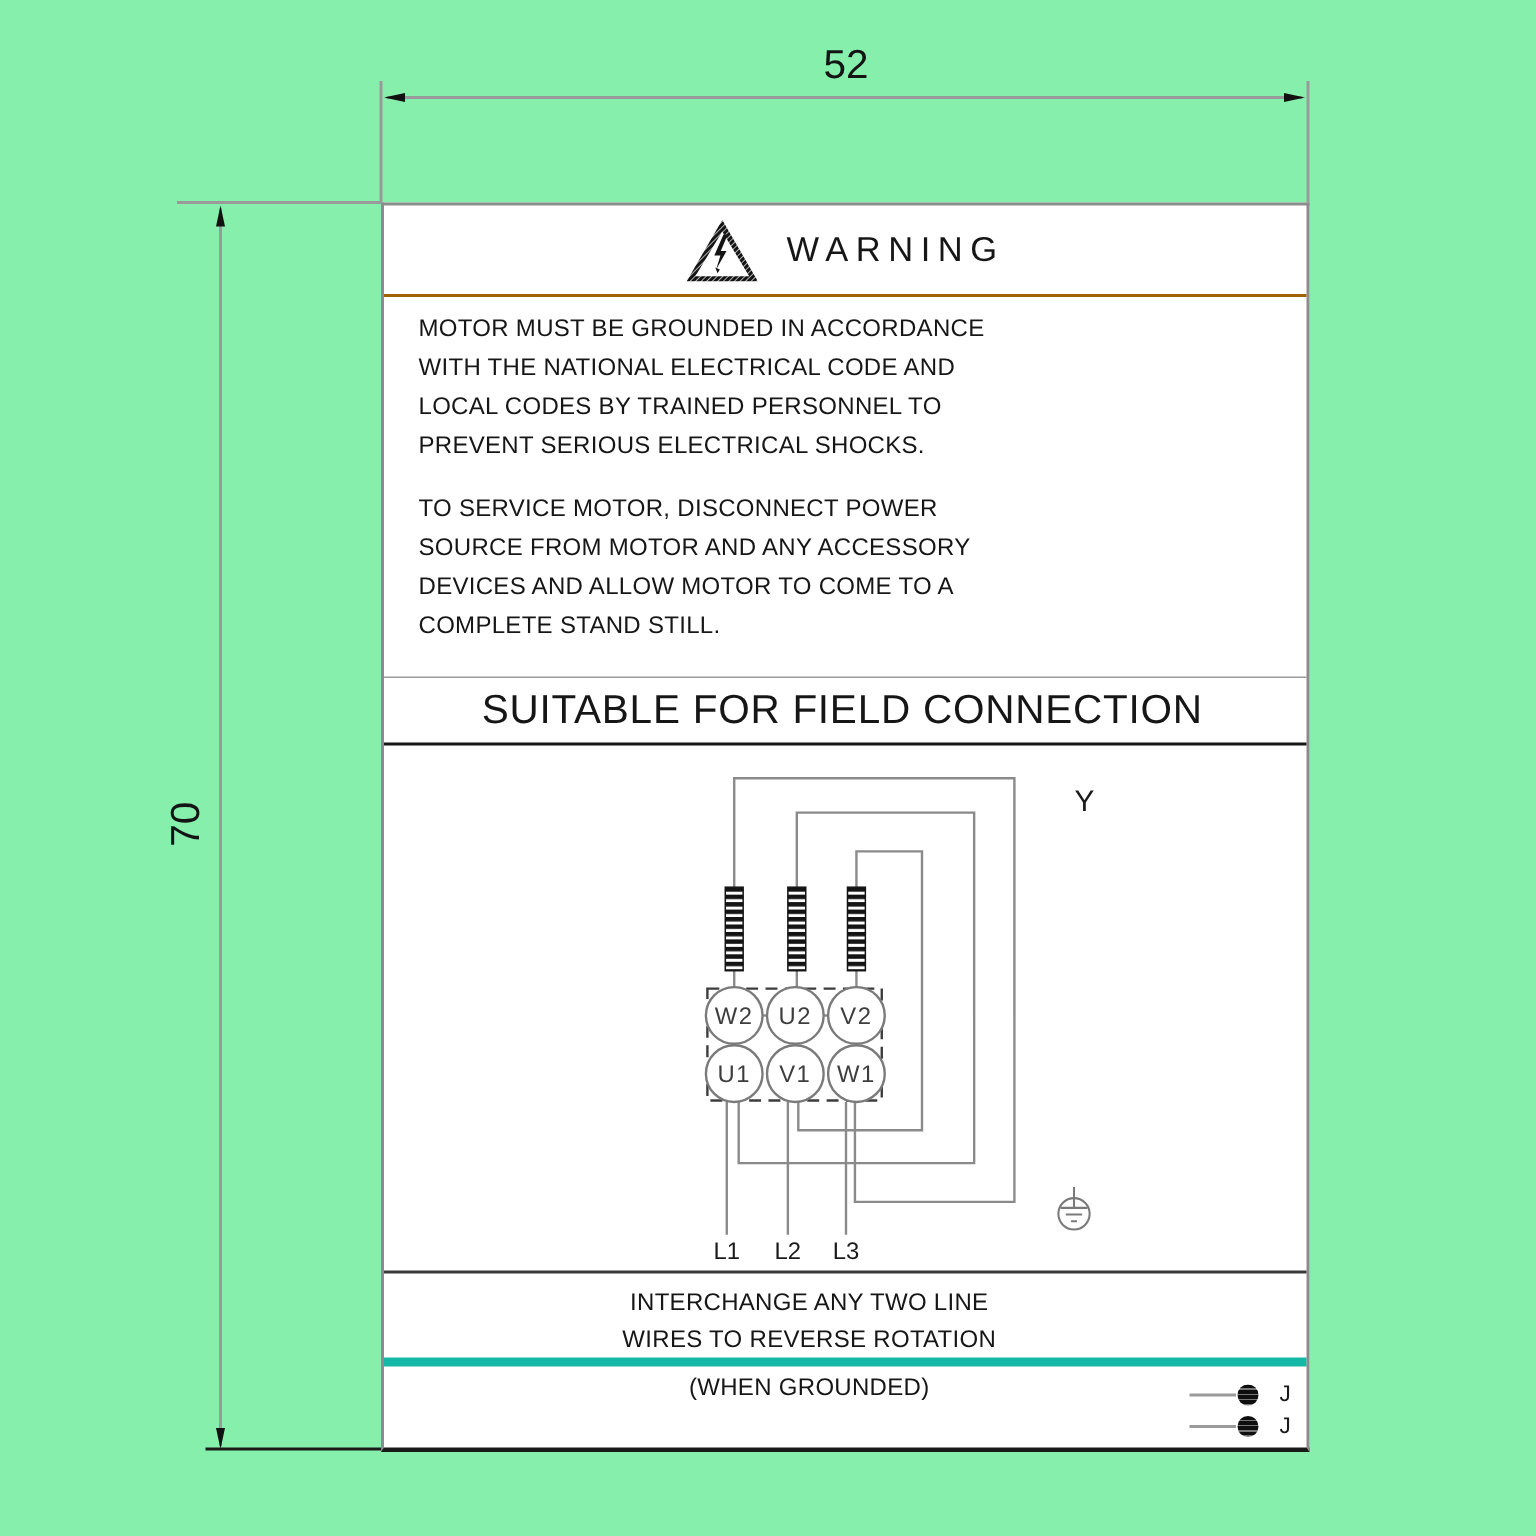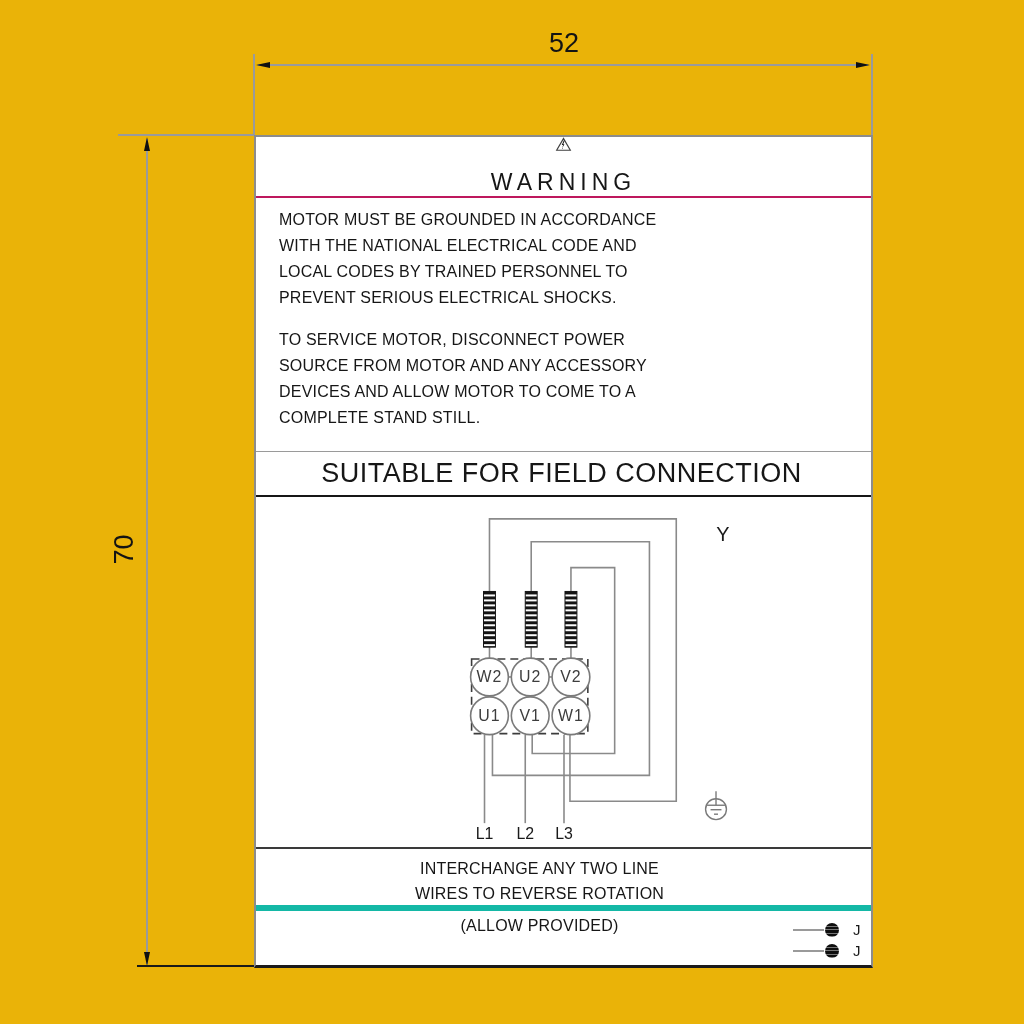--- a/index.html
+++ b/index.html
@@ -1,17 +1,17 @@
 <!DOCTYPE html>
 <html><head>
 <meta charset="utf-8">
 <style>
   html,body{margin:0;padding:0;background:#ffffff;}
   .stage{
-    position:relative;width:1024px;height:1024px;background:#eab308;
+    position:relative;width:1024px;height:1024px;background:#86efac;
     font-family:"Liberation Sans",sans-serif;color:#1a1a1a;overflow:hidden;
   }
   
   .dimtext{position:absolute;font-size:27px;color:#141414;text-align:center;}
   .dimtext.vert{transform:rotate(-90deg);transform-origin:center center;}
   .dimline-h{position:absolute;height:2px;background:#9a9a9a;}
   .dimline-v{position:absolute;width:2px;background:#9a9a9a;}
   .extline-h{position:absolute;height:2px;background:#9a9a9a;}
   .extline-v{position:absolute;width:2px;background:#9a9a9a;}
   .extline-h.dark{background:#1a1a1a;}
@@ -20,21 +20,21 @@
   .arrow.right{border-top:3.5px solid transparent;border-bottom:3.5px solid transparent;border-left:14px solid #111;}
   .arrow.up   {border-left:3.5px solid transparent;border-right:3.5px solid transparent;border-bottom:14px solid #111;}
   .arrow.down {border-left:3.5px solid transparent;border-right:3.5px solid transparent;border-top:14px solid #111;}
   
   .label-box{
     position:absolute;left:254px;top:135px;width:619px;height:833px;
     box-sizing:border-box;border:2px solid #8c8c8c;border-bottom:3px solid #1a1a1a;
     background:#ffffff;
   }
   .sec{box-sizing:border-box;position:relative;width:100%;}
-  .sec-warning{height:61px;border-bottom:2px solid #be185d;display:flex;align-items:center;justify-content:center;gap:18px;flex-direction:column;}
+  .sec-warning{height:61px;border-bottom:2px solid #a16207;display:flex;align-items:center;justify-content:center;gap:18px;}
   .warning-title{font-size:23px;letter-spacing:5px;color:#161616;}
   .sec-body{height:253px;padding:9px 10px 0 23px;font-size:16px;line-height:26px;letter-spacing:.2px;color:#161616;}
   .sec-body .para{margin:0 0 0 0;}
   .sec-body .para + .para{margin-top:16px;}
   .sec-suitable{height:46px;border-top:1px solid #9a9a9a;border-bottom:2px solid #161616;
     display:flex;align-items:center;justify-content:center;padding-right:48px;padding-left:44px;}
   .suitable-text{font-size:27px;letter-spacing:.5px;color:#161616;white-space:nowrap;}
   .sec-diagram{height:352px;border-bottom:2px solid #3a3a3a;}
   .sec-diagram svg{position:absolute;left:0;top:0;width:100%;height:100%;}
   .sec-interchange{height:62px;border-bottom:6px solid #14b8a6;text-align:center;padding:7px 48px 0 0;
@@ -169,21 +169,21 @@
         </g>
       </svg>
     </div>
 
     <div class="sec sec-interchange">
       <div>INTERCHANGE ANY TWO LINE</div>
       <div>WIRES TO REVERSE ROTATION</div>
     </div>
 
     <div class="sec sec-thermostat">
-      <div>(ALLOW PROVIDED)</div>
+      <div>(WHEN GROUNDED)</div>
       <div class="lead-row" style="top:12px;">
         <div class="lead-wire"></div>
         <div class="lead-dot"></div>
         <span class="lead-label">J</span>
       </div>
       <div class="lead-row" style="top:33px;">
         <div class="lead-wire"></div>
         <div class="lead-dot"></div>
         <span class="lead-label">J</span>
       </div>

